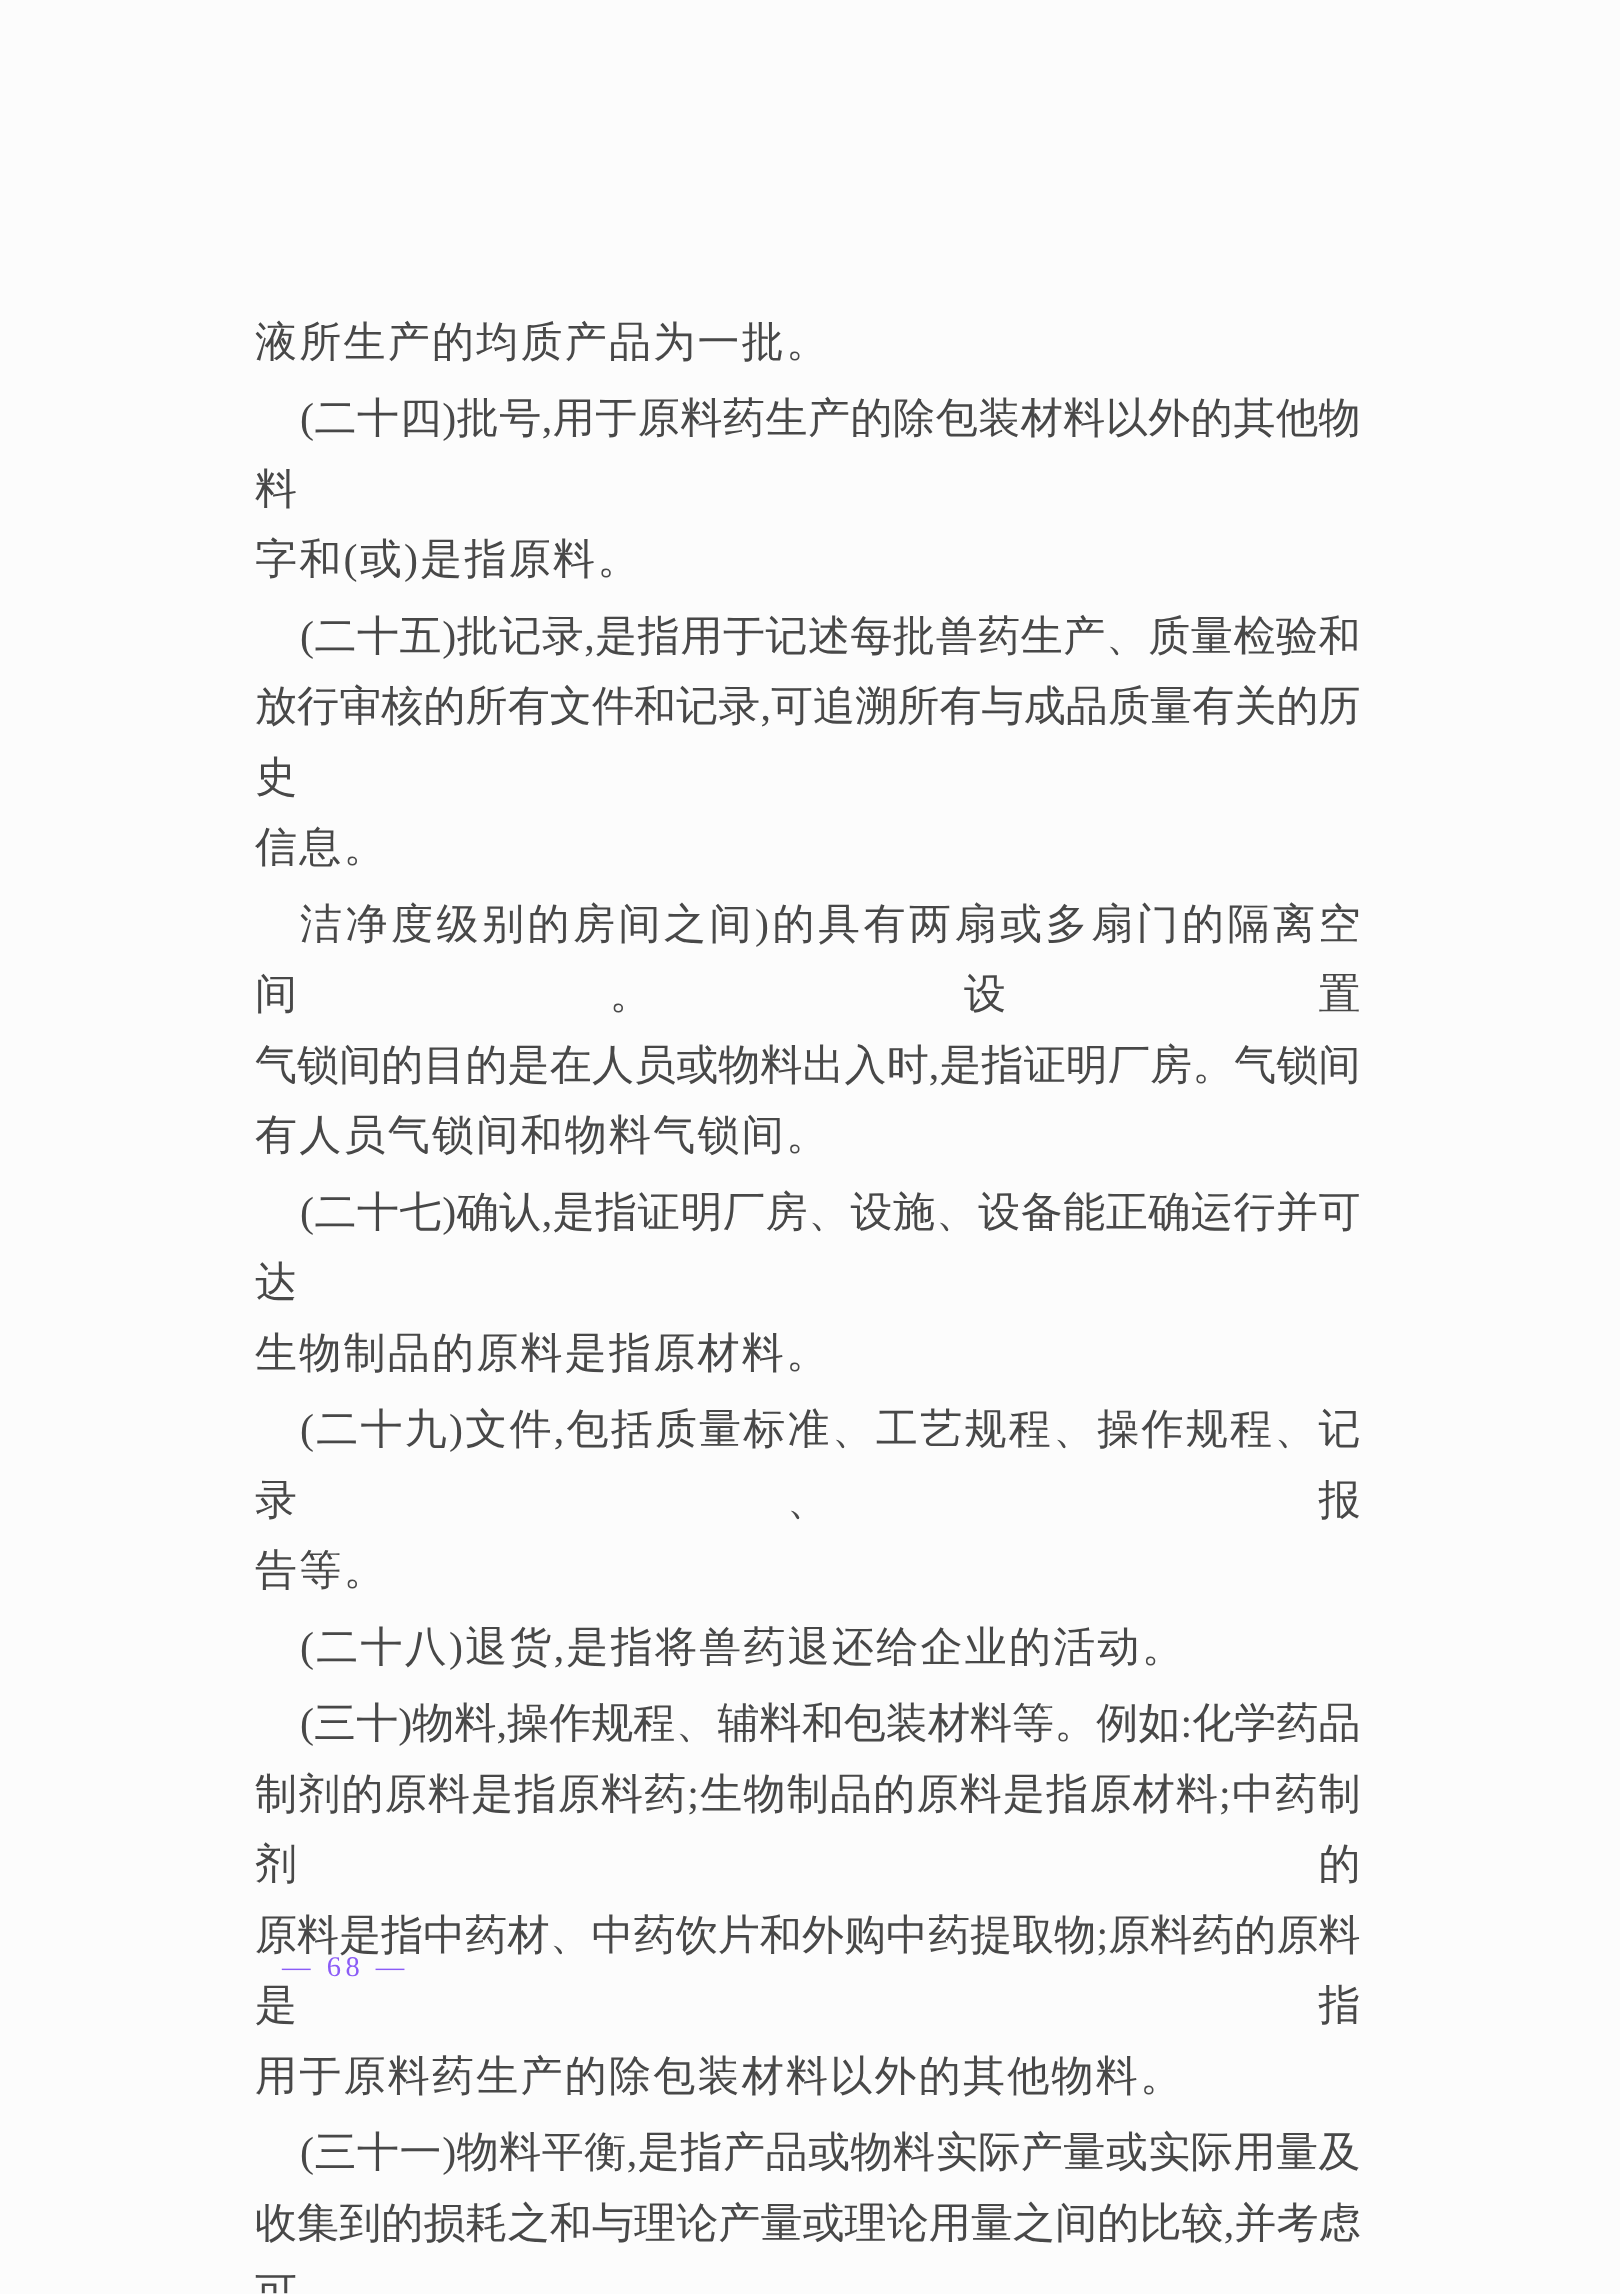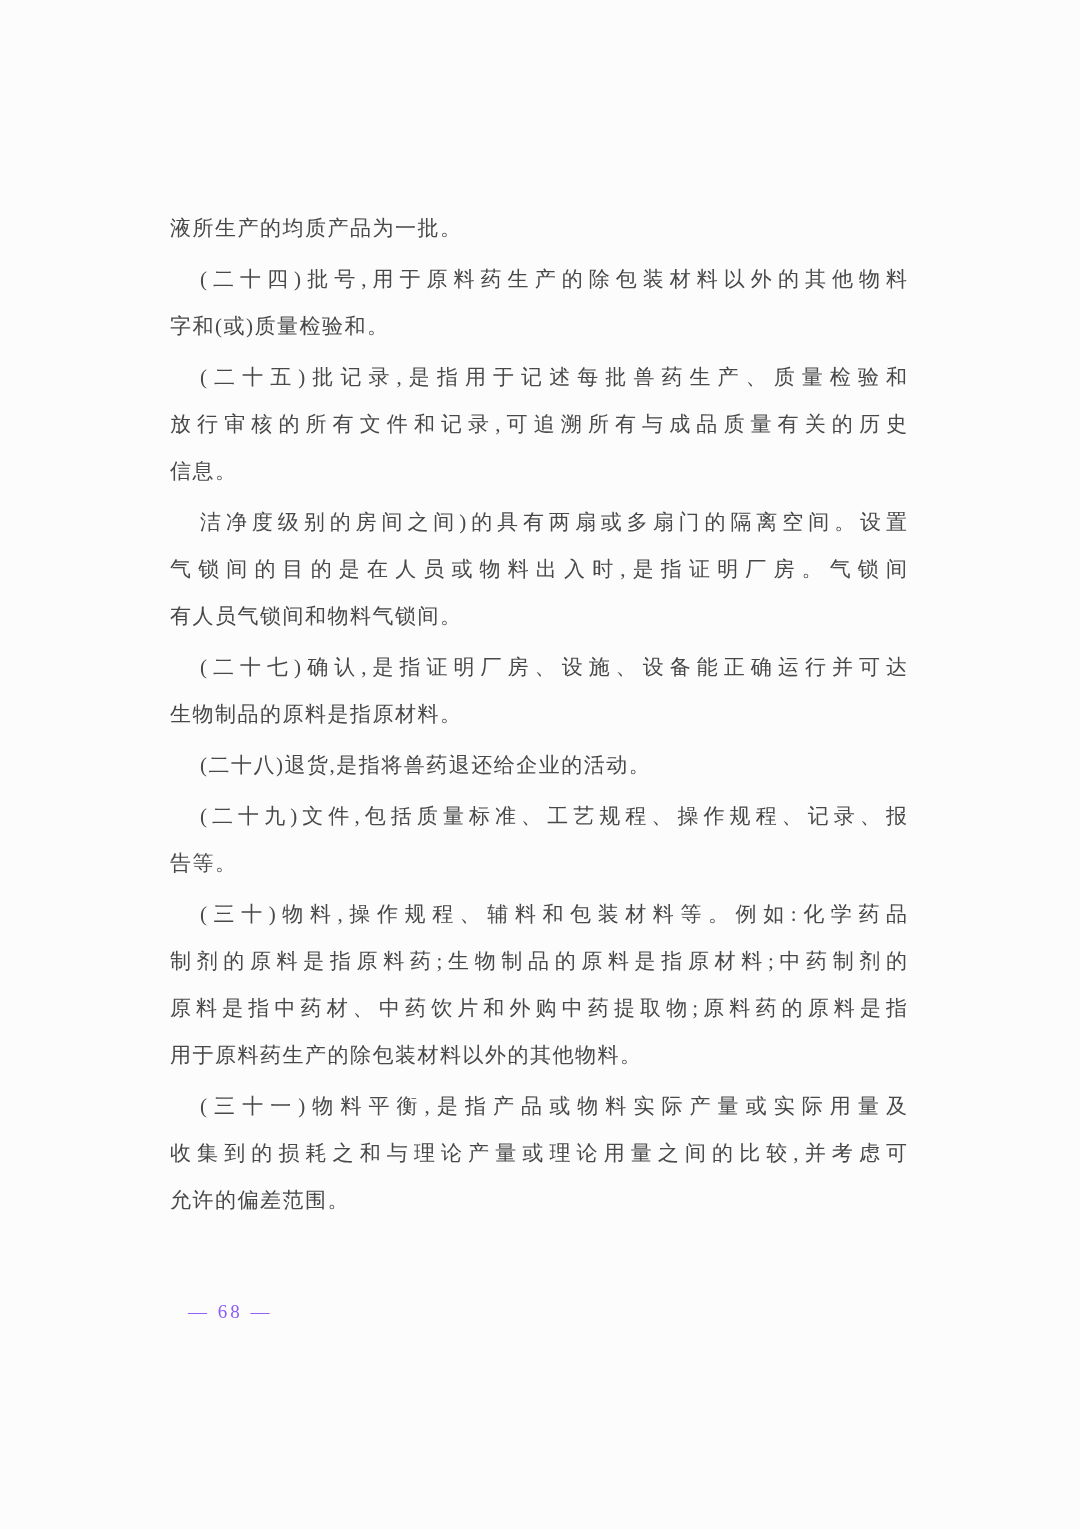--- a/index.html
+++ b/index.html
@@ -23,21 +23,21 @@
     top: 205px;
     width: 737px;
   }
   .para {
     margin: 0;
   }
   .para + .para {
     margin-top: 4px;
   }
   .line {
-    font-size: 21px;
+    font-size: 28px;
     line-height: 47px;
     text-align: justify;
     text-align-last: justify;
     white-space: normal;
   }
   .line.line-last {
     text-align-last: left;
     letter-spacing: 1.5px;
   }
   .para.indent .line:first-child {
@@ -56,42 +56,42 @@
 </head>
 <body>
 
 <div class="page">
   <div class="textblock" id="textblock">
       <div class="para">
         <div class="line line-last">液所生产的均质产品为一批。</div>
       </div>
       <div class="para indent">
         <div class="line">(二十四)批号,用于原料药生产的除包装材料以外的其他物料</div>
-        <div class="line line-last">字和(或)质量检验和。</div>
+        <div class="line line-last">字和(或)是指原料。</div>
       </div>
       <div class="para indent">
         <div class="line">(二十五)批记录,是指用于记述每批兽药生产、质量检验和</div>
         <div class="line">放行审核的所有文件和记录,可追溯所有与成品质量有关的历史</div>
         <div class="line line-last">信息。</div>
       </div>
       <div class="para indent">
         <div class="line">洁净度级别的房间之间)的具有两扇或多扇门的隔离空间。设置</div>
         <div class="line">气锁间的目的是在人员或物料出入时,是指证明厂房。气锁间</div>
         <div class="line line-last">有人员气锁间和物料气锁间。</div>
       </div>
       <div class="para indent">
         <div class="line">(二十七)确认,是指证明厂房、设施、设备能正确运行并可达</div>
         <div class="line line-last">生物制品的原料是指原材料。</div>
       </div>
       <div class="para indent">
-        <div class="line line-last">(二十八)退货,是指将兽药退还给企业的活动。</div>
+        <div class="line">(二十九)文件,包括质量标准、工艺规程、操作规程、记录、报</div>
+        <div class="line line-last">告等。</div>
       </div>
       <div class="para indent">
-        <div class="line">(二十九)文件,包括质量标准、工艺规程、操作规程、记录、报</div>
-        <div class="line line-last">告等。</div>
+        <div class="line line-last">(二十八)退货,是指将兽药退还给企业的活动。</div>
       </div>
       <div class="para indent">
         <div class="line">(三十)物料,操作规程、辅料和包装材料等。例如:化学药品</div>
         <div class="line">制剂的原料是指原料药;生物制品的原料是指原材料;中药制剂的</div>
         <div class="line">原料是指中药材、中药饮片和外购中药提取物;原料药的原料是指</div>
         <div class="line line-last">用于原料药生产的除包装材料以外的其他物料。</div>
       </div>
       <div class="para indent">
         <div class="line">(三十一)物料平衡,是指产品或物料实际产量或实际用量及</div>
         <div class="line">收集到的损耗之和与理论产量或理论用量之间的比较,并考虑可</div>

